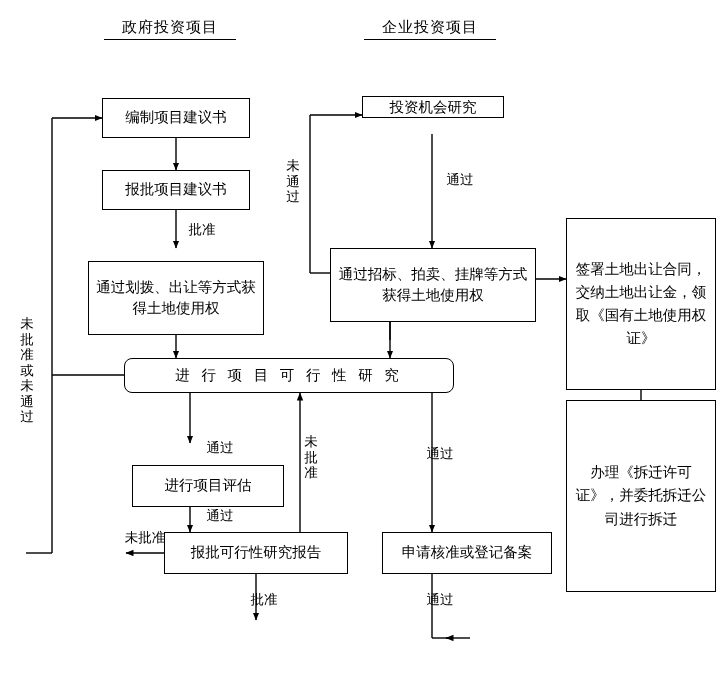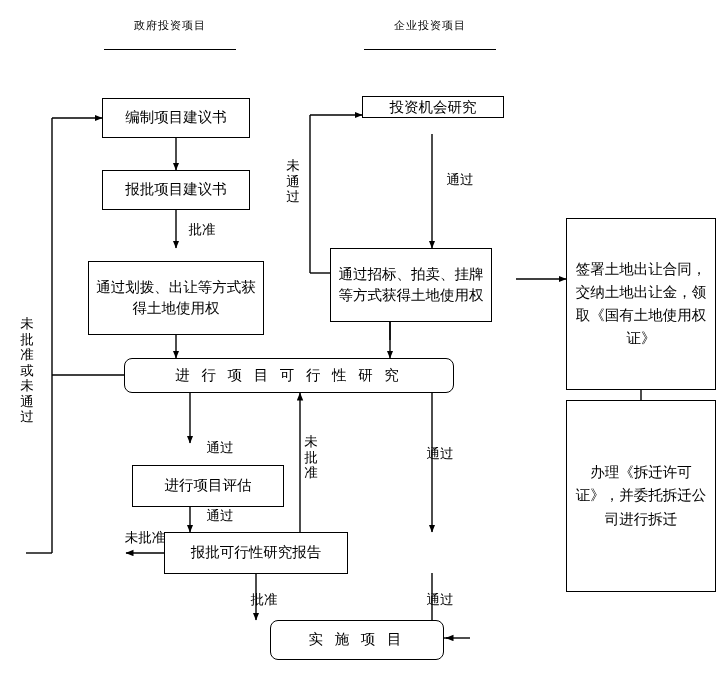--- a/index.html
+++ b/index.html
@@ -13,25 +13,25 @@
   }
   #canvas {
     position: relative;
     width: 720px;
     height: 681px;
     background: #ffffff;
     overflow: hidden;
   }
   .title {
     position: absolute;
-    font-size: 11px;
+    font-size: 15px;
     font-weight: 400;
     text-align: center;
     border-bottom: 1.5px solid #000;
-    padding-bottom: 16px;
+    padding-bottom: 2px;
     white-space: nowrap;
     letter-spacing: 1px;
   }
   .box {
     position: absolute;
     border: 1.3px solid #000000;
     background: #ffffff;
     box-sizing: border-box;
     display: flex;
     align-items: center;
@@ -127,35 +127,35 @@
   </svg>
 
   <div class="box" style="left:102px; top:98px; width:148px; height:40px;">编制项目建议书</div>
 
   <div class="box" style="left:102px; top:170px; width:148px; height:40px;">报批项目建议书</div>
 
   <div class="box" style="left:88px; top:248px; width:176px; height:74px;margin-top:13px;">通过划拨、出让等方式获得土地使用权</div>
 
   <div class="box" style="left:362px; top:96px; width:142px; height:22px;">投资机会研究</div>
 
-  <div class="box" style="left:330px; top:248px; width:162px; height:74px;">通过招标、拍卖、挂牌等方式获得土地使用权</div>
+  <div class="box" style="left:330px; top:248px; width:206px; height:74px;">通过招标、拍卖、挂牌等方式获得土地使用权</div>
 
   <div class="box" style="left:566px; top:218px; width:150px; height:172px; line-height:1.6;">签署土地出让合同，交纳土地出让金，领取《国有土地使用权证》</div>
 
   <div class="box spaced" style="left:124px; top:358px; width:330px; height:35px;">进 行 项 目 可 行 性 研 究</div>
 
   <div class="box" style="left:132px; top:465px; width:152px; height:42px;">进行项目评估</div>
 
   <div class="box" style="left:566px; top:400px; width:150px; height:192px; line-height:1.6;">办理《拆迁许可证》，并委托拆迁公司进行拆迁</div>
 
 
   <div class="box" style="left:164px; top:532px; width:184px; height:42px;">报批可行性研究报告</div>
 
+  <div class="box" style="left:382px; top:532px; width:170px; height:42px;">申请核准或登记备案</div>
 
-  <div class="box spaced" style="left:270px; top:620px; width:174px; height:40px;">实 施 项 目</div>
 
   <div class="lbl" style="left:182px; top:222px; width:40px;">批准</div>
 
   <div class="lbl" style="left:284px; top:158px; width:18px;">未
 通
 过</div>
 
   <div class="lbl" style="left:440px; top:172px; width:40px;">通过</div>
 
   <div class="lbl" style="left:18px; top:316px; width:18px;">未

